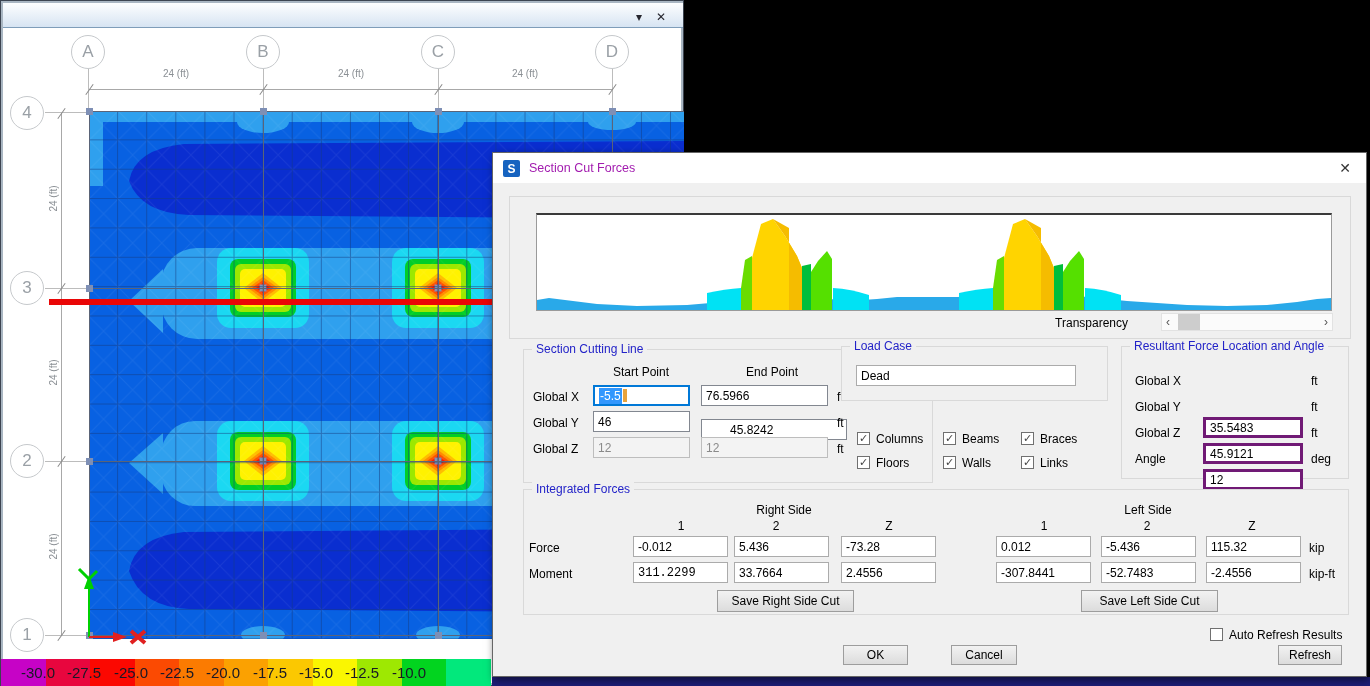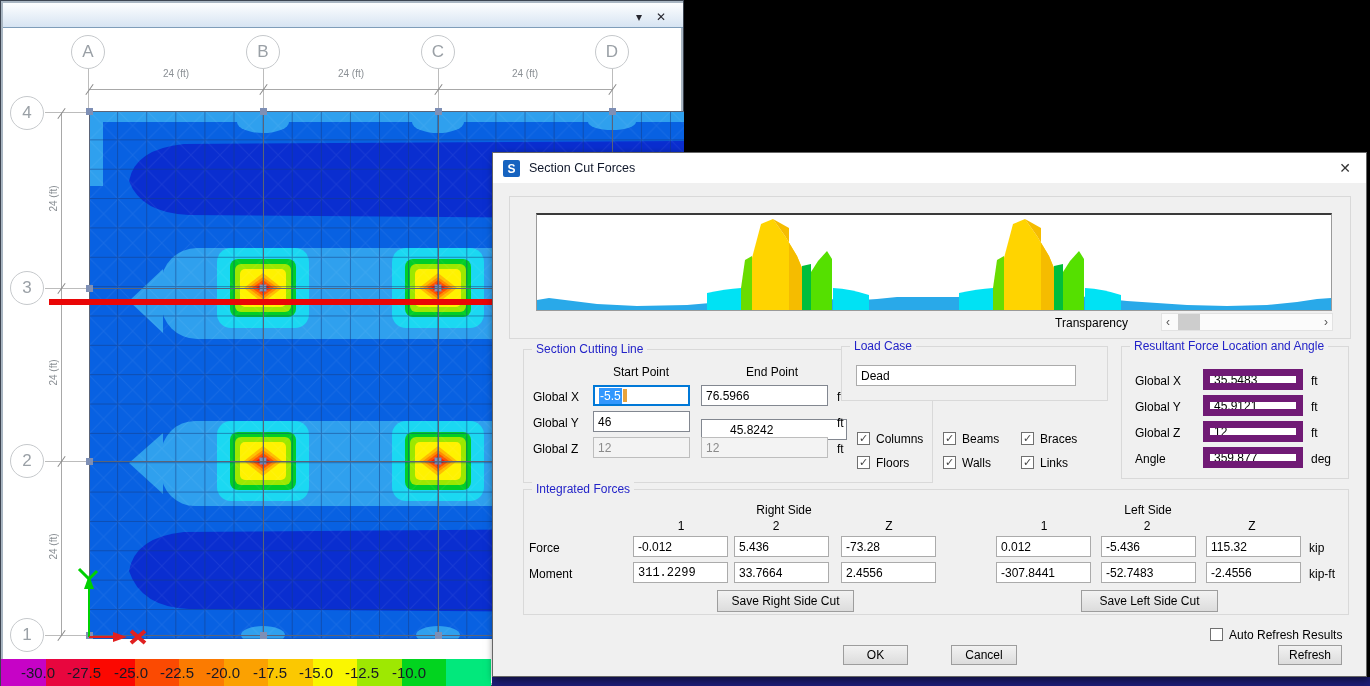--- a/index.html
+++ b/index.html
@@ -40,33 +40,33 @@
   .s8{background:#9ee802}.s9{background:#02d41f}.s10{background:#02e87c}
   .leglabel { top:663px; width:46px; text-align:center; font-size:15px; color:#181826; z-index:4; }
 
   
   #dialog { left:492px; top:152px; width:875px; height:525px; background:#f0f0f0;
             border:1px solid #666; box-shadow:2px 3px 8px rgba(0,0,0,.55); z-index:10; }
   #dlg-titlebar { left:0; top:0; width:873px; height:30px; background:#fff; }
   #dlg-icon { left:10px; top:7px; width:17px; height:17px; background:#1663c0; color:#fff;
               font-size:12px; font-weight:bold; display:flex; align-items:center; justify-content:center;
               border-radius:2px; }
-  #dlg-title { left:36px; top:8px; font-size:12.5px; color:#0f172a; }
+  #dlg-title { left:36px; top:8px; font-size:12.5px; color:#a21caf; }
   #dlg-close { right:12px; top:6px; width:18px; height:18px; font-size:14px; color:#333;
                text-align:center; line-height:18px; }
 
   .gb { border:1px solid #d9d9d9; background:#f0f0f0; }
   .gb-label { position:absolute; top:-8px; left:8px; background:#f0f0f0; padding:0 4px;
               font-size:12px; color:#2323c8; white-space:nowrap; }
   .lbl { position:absolute; font-size:12px; color:#000; white-space:nowrap; }
   .tb { position:absolute; height:21px; background:#fff; border:1px solid #828790;
         font-size:12px; color:#000; display:flex; align-items:center; padding-left:4px;
         white-space:nowrap; overflow:hidden; }
   .tb-ro { border:1px solid #ababab; }
-  .tb-dark { border:7px solid #701a75; }
+  .tb-dark { border:3px solid #701a75;margin-top:48px; }
   .tb-dis { background:#f3f3f3; border:1px solid #bdbdbd; color:#8a8a8a; }
   .tb-focus { border:2px solid #0078d7; }
   .sel { background:#3297fd; color:#fff; padding:1px 1px; }
   .caret { display:inline-block; width:4px; height:13px; background:#e8a33c; margin-left:1px; }
   .btn { position:absolute; background:linear-gradient(180deg,#f2f2f2,#dcdcdc);
          border:1px solid #9d9d9d; font-size:12px; color:#000; display:flex;
          align-items:center; justify-content:center; }
   .cb { position:absolute; width:13px; height:13px; background:#fff; border:1px solid #707070;
         font-size:11px; color:#444; line-height:11px; text-align:center; }
 

